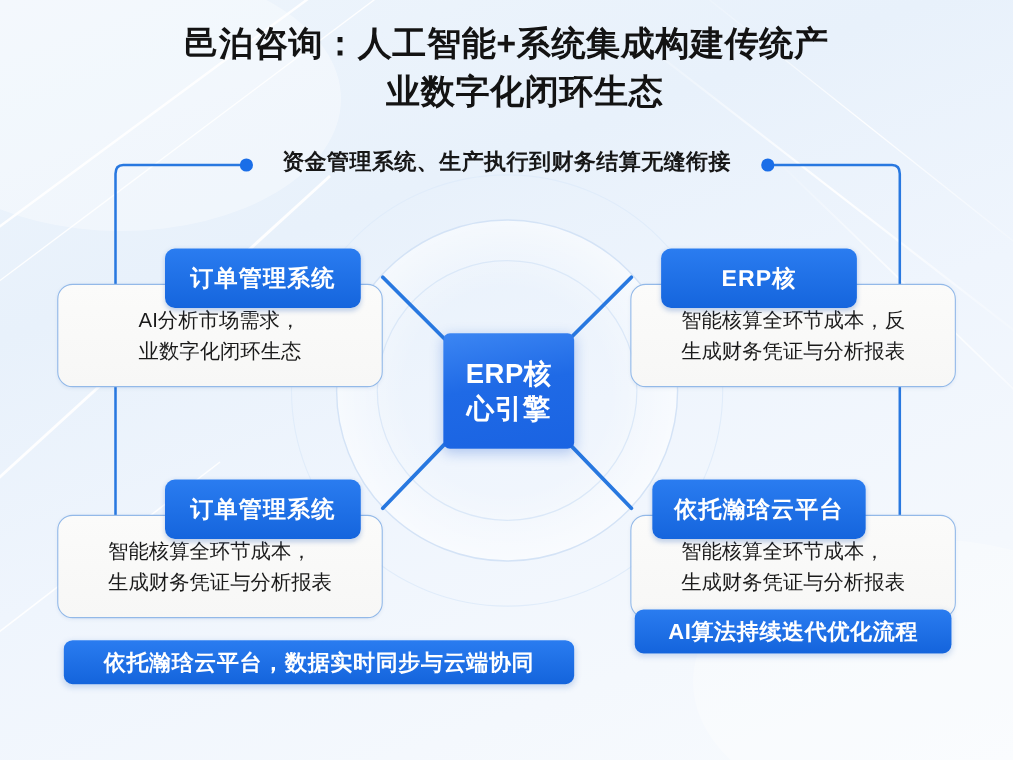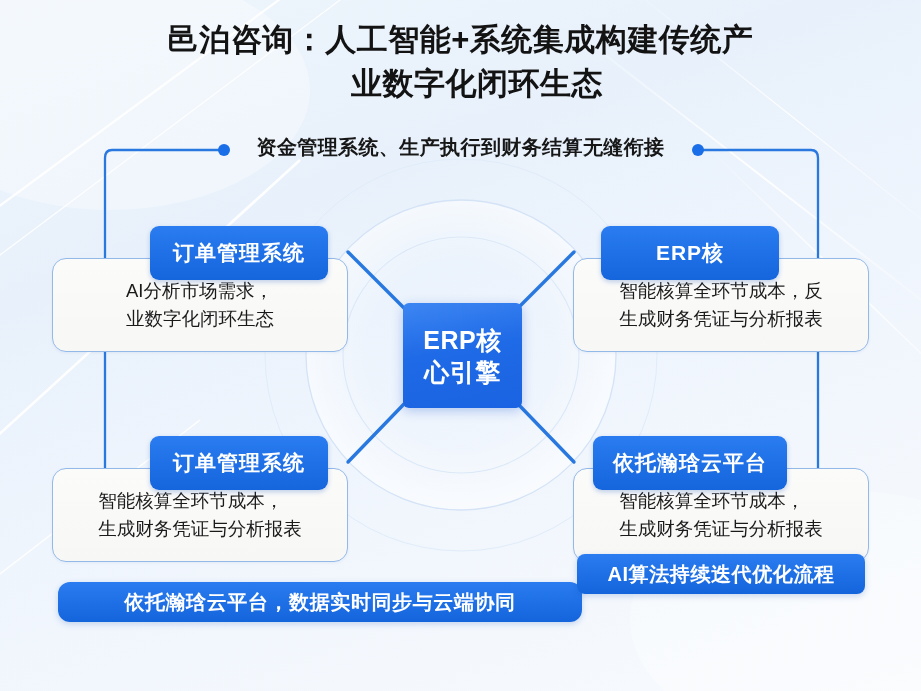--- a/index.html
+++ b/index.html
@@ -134,21 +134,21 @@
     background: linear-gradient(180deg, #2a7cf0 0%, #1464dc 100%);
     color: #ffffff;
     font-size: 20px;
     font-weight: bold;
     letter-spacing: 0.6px;
     display: flex;
     align-items: center;
     justify-content: center;
     box-shadow: 0 2px 6px rgba(20,80,180,0.22);
   }
-  #banner-left  { left: 58px;  top: 582px; width: 524px; border-radius: 12px; }
+  #banner-left  { left: 58px;  top: 582px; width: 464px; }
   #banner-right { left: 577px; top: 554px; width: 288px; }
 
   
   .footer {
     position: absolute;
     left: 0; right: 0;
     top: 642px;
     text-align: center;
     color: #1b1b1b;
     font-size: 21px;

